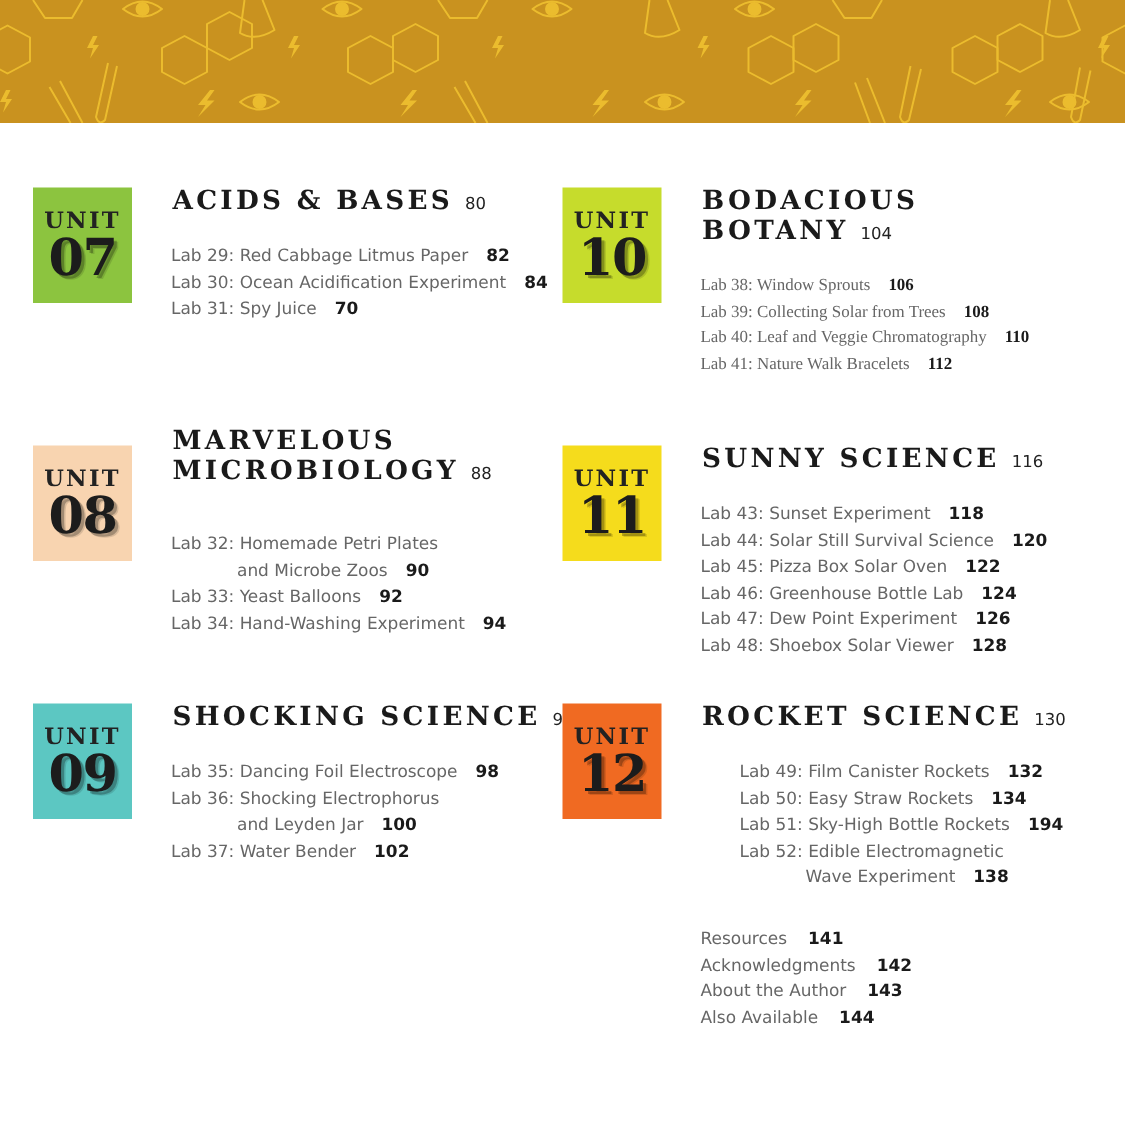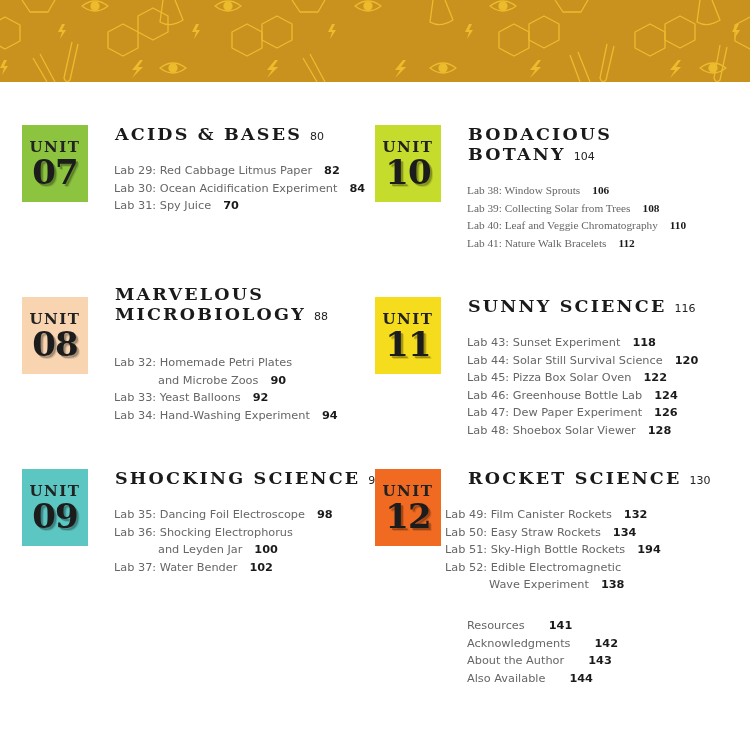--- a/index.html
+++ b/index.html
@@ -18,21 +18,21 @@
   .title { position: absolute; font-family: "DejaVu Serif", serif; font-weight: bold; font-size: 17.5px; letter-spacing: 2.2px; color: #1a1a1a; line-height: 20px; white-space: nowrap; }
   .title .pg { font-family: "DejaVu Sans", sans-serif; font-weight: normal; font-size: 11px; letter-spacing: 0; color: #222; margin-left: 8px; }
 
   .labs { position: absolute; list-style: none; }
   .labs li { font-size: 11.3px; line-height: 17.6px; color: #666; white-space: nowrap; }
   .labs li .pg { color: #1a1a1a; font-weight: bold; margin-left: 12px; }
   .labs li .indent { display: inline-block; width: 44px; }
 
   .backmatter { position: absolute; left: 467px; top: 617px; list-style: none; }
   .backmatter li { font-size: 11.3px; line-height: 17.6px; color: #666; white-space: nowrap; }
-  .backmatter li .pg { color: #1a1a1a; font-weight: bold; margin-left: 24px; }
+  .backmatter li .pg { color: #1a1a1a; font-weight: bold; margin-left: 14px; }
 </style>
 </head>
 <body>
 
 <div class="banner">
   <svg width="750" height="82" viewBox="0 0 750 82" fill="none" stroke="#f2c431" stroke-width="1.3" stroke-linejoin="round">
     <g opacity="0.85">
 
       <g>
         <polygon points="108,32 123,24 138,32 138,48 123,56 108,48"></polygon>
@@ -199,34 +199,34 @@
     <span class="n">11</span>
   </div>
   <h2 class="title" style="left:468px;top:296px;">
     <span>SUNNY SCIENCE</span><span class="pg">116</span>
   </h2>
   <ul class="labs" style="left:467px;top:334px;">
     <li><span>Lab 43: Sunset Experiment</span><span class="pg">118</span></li>
     <li><span>Lab 44: Solar Still Survival Science</span><span class="pg">120</span></li>
     <li><span>Lab 45: Pizza Box Solar Oven</span><span class="pg">122</span></li>
     <li><span>Lab 46: Greenhouse Bottle Lab</span><span class="pg">124</span></li>
-    <li><span>Lab 47: Dew Paper Experiment</span><span class="pg">126</span></li>
+    <li><span>Lab 47: Dew Point Experiment</span><span class="pg">126</span></li>
     <li><span>Lab 48: Shoebox Solar Viewer</span><span class="pg">128</span></li>
   </ul>
 </section>
 
 <section class="unit">
   <div class="badge" style="left:375px;top:469px;background:#f06a22;">
     <span class="u">UNIT</span>
     <span class="n">12</span>
   </div>
   <h2 class="title" style="left:468px;top:468px;">
     <span>ROCKET SCIENCE</span><span class="pg">130</span>
   </h2>
-  <ul class="labs" style="left:445px;top:506px;">
+  <ul class="labs" style="left:493px;top:506px;">
     <li><span>Lab 49: Film Canister Rockets</span><span class="pg">132</span></li>
     <li><span>Lab 50: Easy Straw Rockets</span><span class="pg">134</span></li>
     <li><span>Lab 51: Sky-High Bottle Rockets</span><span class="pg">194</span></li>
     <li><span>Lab 52: Edible Electromagnetic</span></li>
     <li><span class="indent"></span><span>Wave Experiment</span><span class="pg">138</span></li>
   </ul>
 </section>
 
 <ul class="backmatter">
   <li><span>Resources</span><span class="pg">141</span></li>

